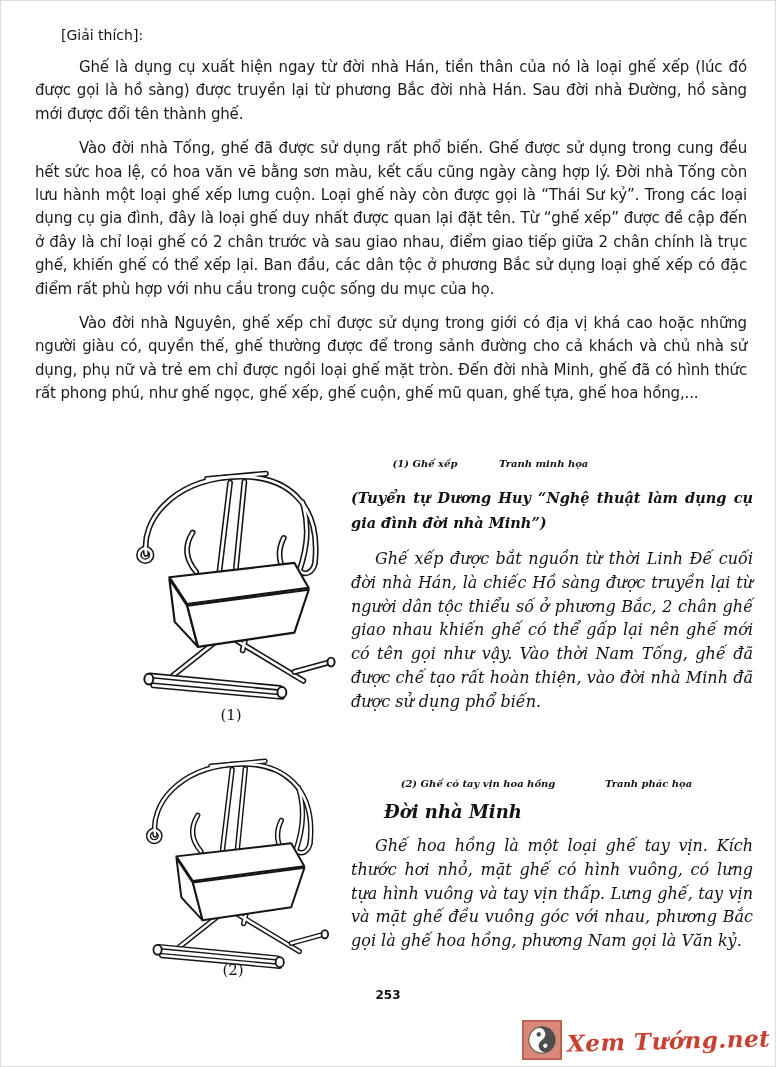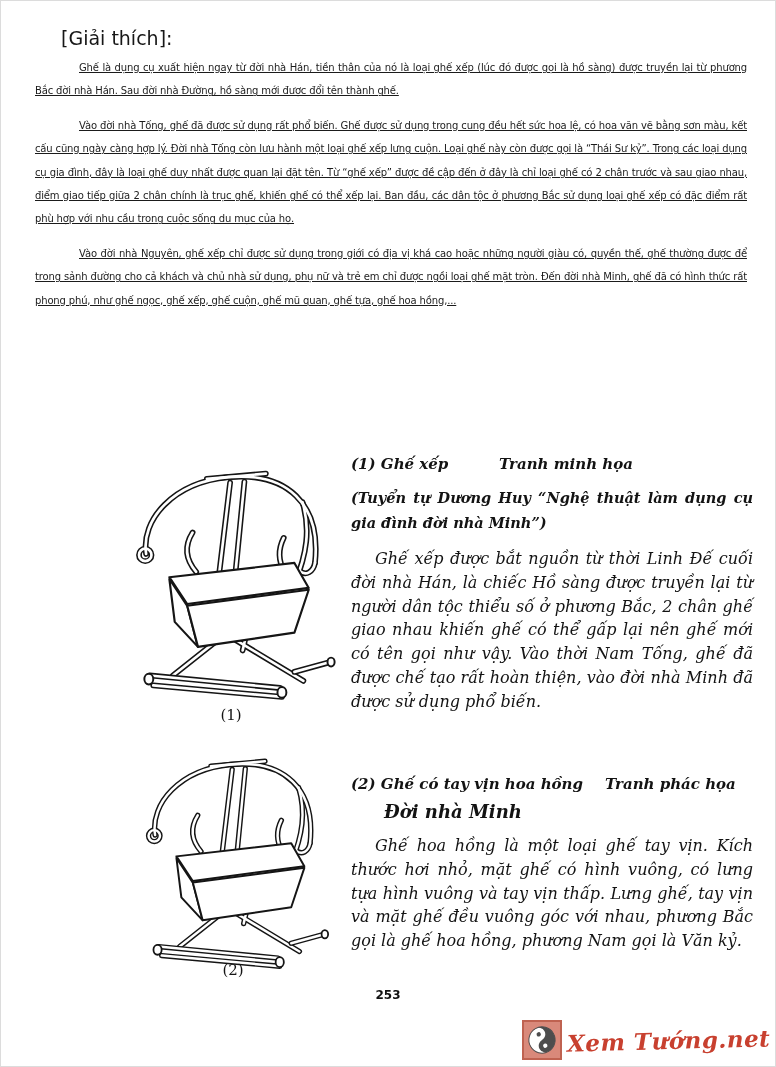--- a/index.html
+++ b/index.html
@@ -4,46 +4,46 @@
 <style>
   html,body{margin:0;padding:0;background:#f3f3f3;}
   .page{
     position:relative;width:776px;height:1067px;margin:0 auto;
     background:#ffffff;border:1px solid #dcdcdc;box-sizing:border-box;
     overflow:hidden;color:#1c1c1c;
   }
   
   .doc-header{
     position:absolute;left:60px;top:26px;
-    font-family:"DejaVu Sans",sans-serif;font-size:19px;color:#171717;
+    font-family:"DejaVu Sans",sans-serif;font-size:14px;color:#171717;
   }
   .body-text{position:absolute;left:34px;top:55px;width:712px;}
   .body-text p{
     margin:0 0 11px 0;text-indent:44px;text-align:justify;
-    font-family:"DejaVu Sans",sans-serif;font-size:10px;line-height:23.4px;
-    letter-spacing:-0.15px;color:#1b1b1b;text-decoration:underline;
+    font-family:"DejaVu Sans",sans-serif;font-size:15px;line-height:23.4px;
+    letter-spacing:-0.15px;color:#1b1b1b;
   }
   
   .chair-svg{position:absolute;}
   .chair-1{left:108px;top:444px;width:244px;height:268px;}
   .chair-2{left:118px;top:734px;width:228px;height:246px;}
   .fig-label{
     position:absolute;text-align:center;
     font-family:"DejaVu Serif",serif;font-size:15px;color:#141414;
   }
   .fig-label-1{left:108px;width:244px;top:705px;}
   .fig-label-2{left:118px;width:228px;top:960px;}
 
   .fig-col{
     position:absolute;left:350px;width:402px;
     font-family:"DejaVu Serif",serif;font-style:italic;color:#131313;
   }
   .fig-col-1{top:452px;}
   .fig-col-2{top:772px;}
-  .cap-row{display:flex;font-weight:bold;font-size:15px;line-height:22px;}
+  .cap-row{display:flex;font-weight:bold;font-size:10px;line-height:22px;text-align:center;}
   .cap-title-1{min-width:148px;}
   .cap-title-2{min-width:254px;}
   .cap-subtitle{font-weight:bold;font-size:18px;padding-left:33px;margin-top:6px;}
   .fig-source{
     font-weight:bold;font-size:14.5px;line-height:25px;margin-top:10px;
     text-align:justify;
   }
   .fig-desc{
     font-size:16px;line-height:23.8px;margin-top:12px;
     text-indent:24px;text-align:justify;

